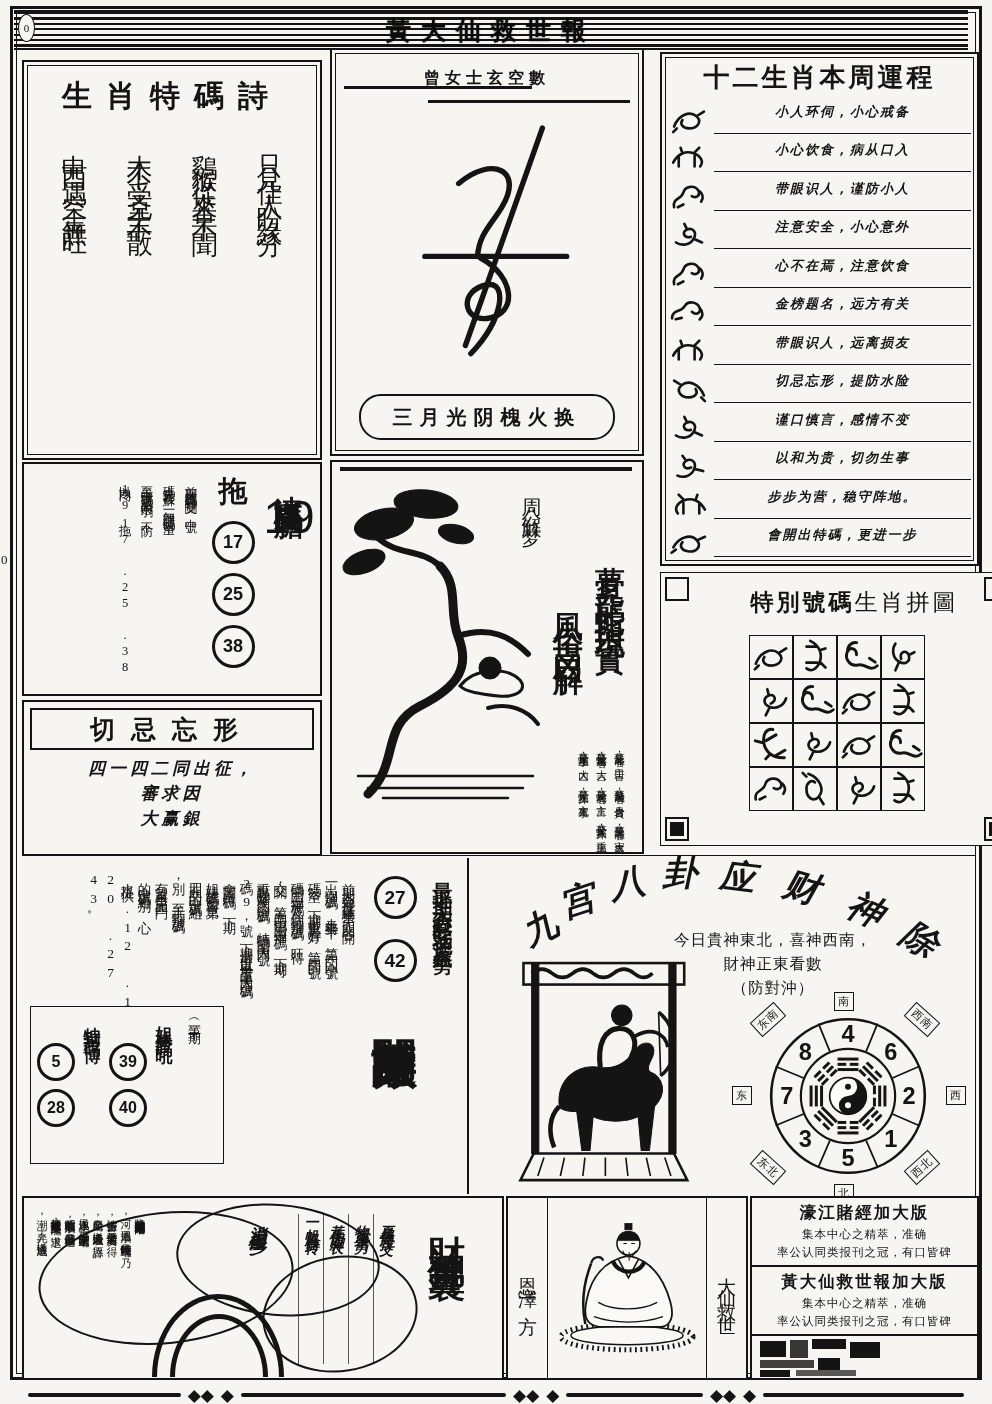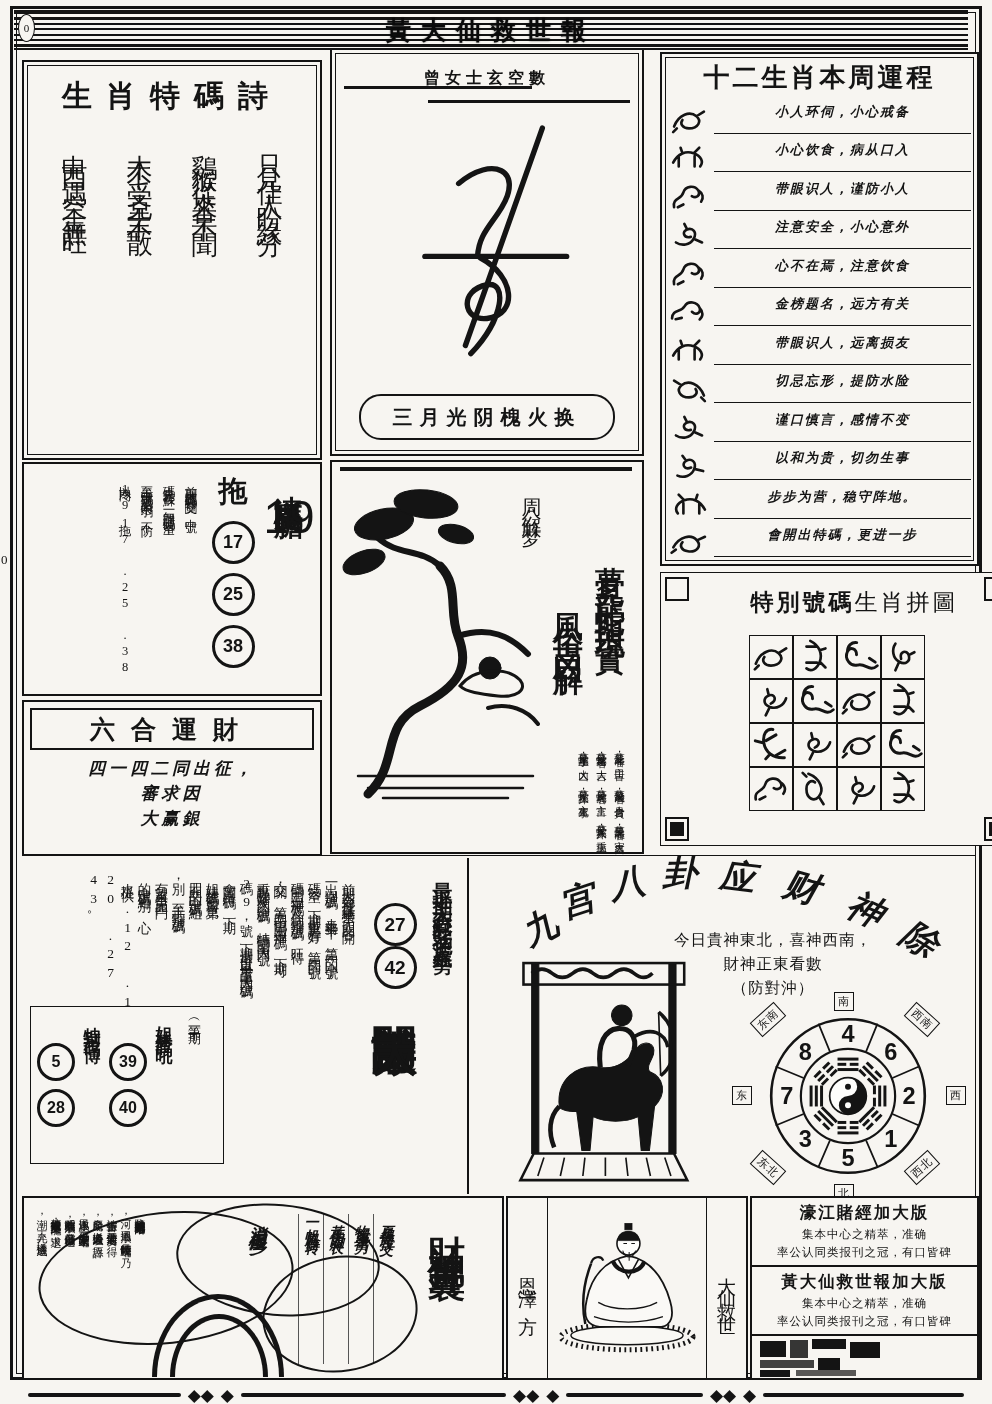--- a/index.html
+++ b/index.html
@@ -90,21 +90,21 @@
   .tile{border:1px solid #141414;display:flex;align-items:center;justify-content:center;overflow:hidden;}
   .tile svg{width:38px;height:30px;}
   .tile:nth-child(2n) svg{transform:rotate(90deg);}
   .tile:nth-child(3n) svg{transform:rotate(-120deg) scale(1.1);}
   .tile:nth-child(5n) svg{transform:scaleX(-1) rotate(40deg);}
 
   
   .vsep{position:absolute;left:467px;top:858px;width:2px;height:336px;background:#141414;}
   .hsep{position:absolute;left:22px;top:855px;width:953px;height:1px;background:#141414;}
   .tr-title{position:absolute;left:430px;top:866px;height:326px;font-size:20px;font-weight:bold;letter-spacing:6px;}
-  .tr-col2{position:absolute;left:366px;top:903px;width:58px;display:flex;flex-direction:column;align-items:center;gap:0;}
+  .tr-col2{position:absolute;left:366px;top:876px;width:58px;display:flex;flex-direction:column;align-items:center;gap:20px;}
   .tr-col2 .circ{width:37px;height:37px;font-size:19px;}
   .tr-big{font-size:46px;font-weight:bold;letter-spacing:1px;font-family:"Liberation Sans",sans-serif;line-height:1.05;}
   .art-cols{position:absolute;left:36px;top:872px;height:326px;width:322px;}
   .art-cols .v{font-size:13.5px;letter-spacing:3.5px;line-height:15px;margin:0 2px;}
   .picks{position:absolute;left:30px;top:1006px;width:184px;height:144px;border:1.5px solid #141414;
      background:#f7f5f1;display:flex;align-items:stretch;padding:6px 4px;}
   .picks .labelv{font-size:17px;font-weight:bold;letter-spacing:5px;display:flex;justify-content:center;width:30px;}
   .picks .ccol{width:42px;display:flex;flex-direction:column;align-items:center;justify-content:center;gap:8px;}
   .picks .circ{width:32px;height:32px;font-size:16px;}
   .picks .issue{width:30px;font-size:13px;letter-spacing:2px;display:flex;justify-content:center;}
@@ -435,21 +435,21 @@
         </div>
       <div class="tile">
           <svg viewBox="0 0 40 30">
             <use href="#sqb"></use>
           </svg>
         </div>
     </div>
   </div>
 
   <div class="box" id="lhBox">
-    <div class="lh-title">六合運財</div>
+    <div class="lh-title">切忌忘形</div>
     <div class="lh-lines hand">
       <div>四一四二同出征，</div>
       <div>審求因</div>
       <div>大赢銀</div>
     </div>
   </div>
 
   <div class="hsep"></div>
   <div class="vsep"></div>
 

